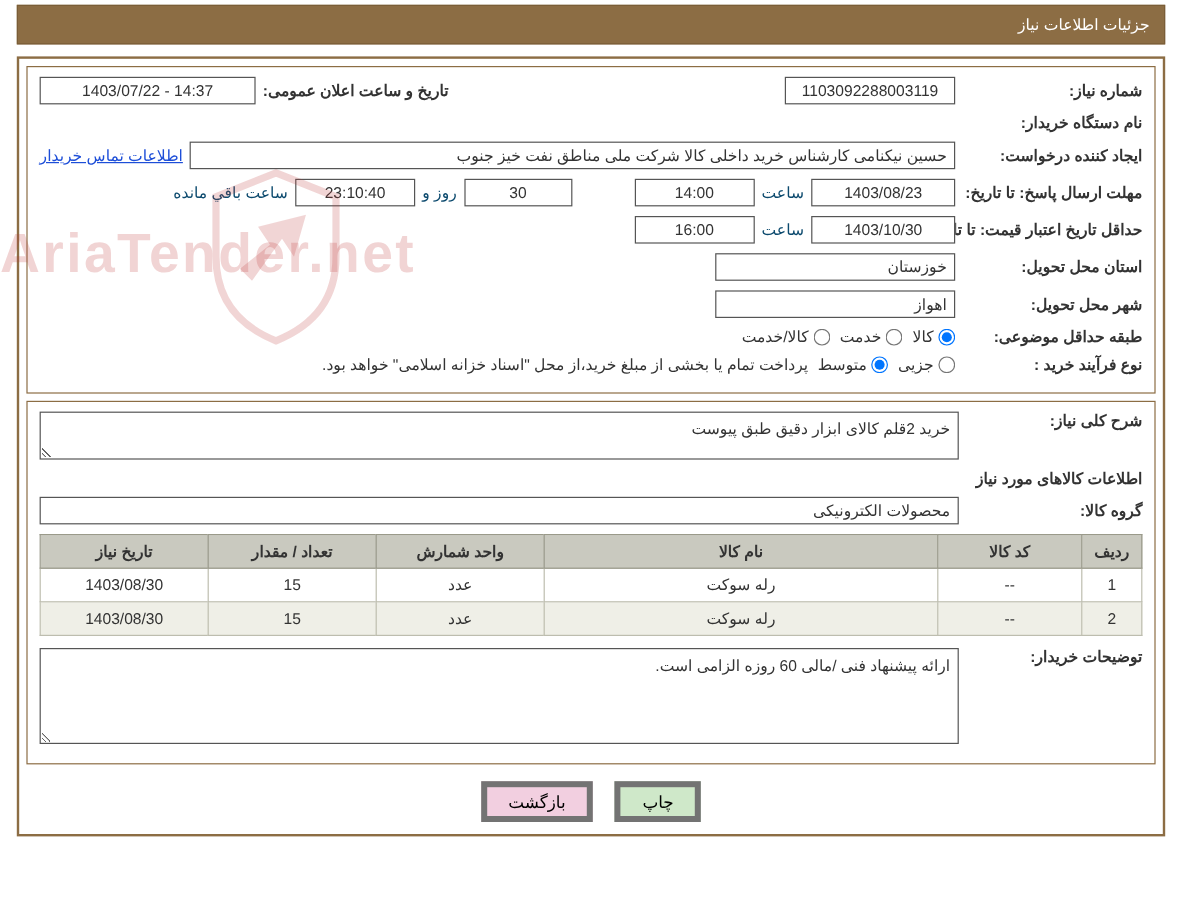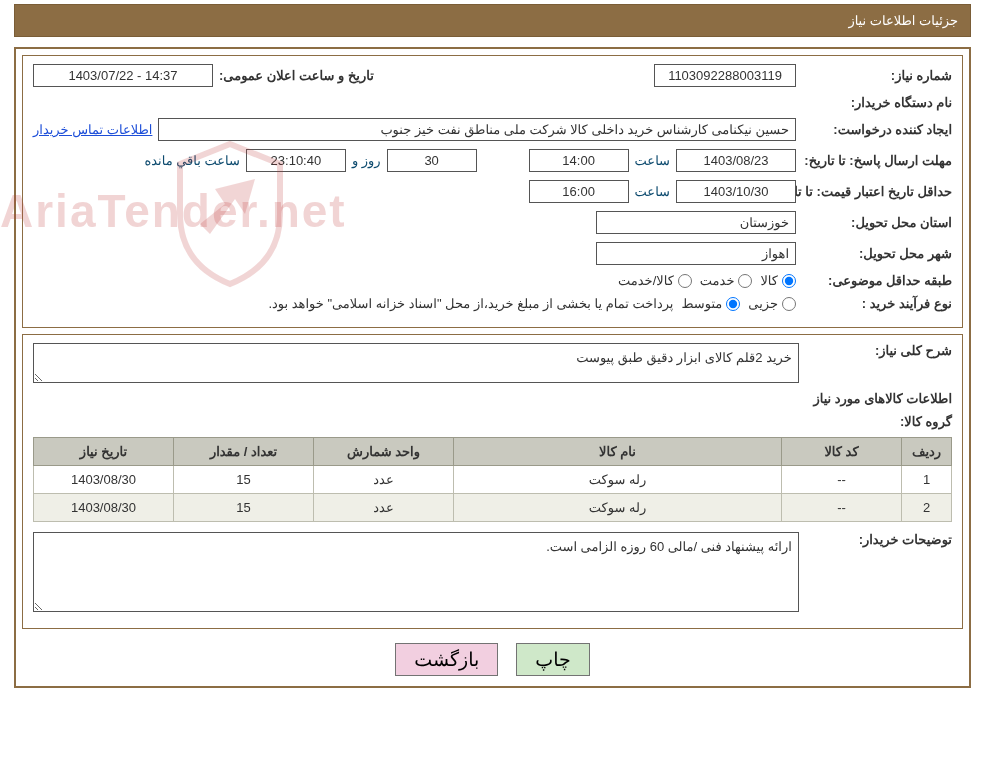--- a/index.html
+++ b/index.html
@@ -26,21 +26,21 @@
 .spacer{flex:1}
 .note{color:#333}
 .section-title{font-weight:bold;margin:6px 0 8px}
 .ta{border:1px solid #555;background:#fff;padding:6px;min-height:40px;resize:both;overflow:auto;width:780px;max-width:780px}
 .ta-big{min-height:80px}
 .tbl{width:100%;border-collapse:collapse;direction:rtl;margin-top:4px}
 .tbl th{background:#c9c9bf;border:1px solid #9a9a8a;padding:6px;font-weight:bold;text-align:center}
 .tbl td{border:1px solid #bdbdaf;padding:6px;text-align:center}
 .tbl tr:nth-child(even) td{background:#efefe7}
 .buttons{display:flex;justify-content:center;gap:18px;padding:8px 0 4px}
-.btn{border:1px solid #737373;padding:4px 18px;cursor:pointer;font-family:inherit;font-size:19px}
+.btn{border:5px solid #737373;padding:4px 18px;cursor:pointer;font-family:inherit;font-size:14px}
 .btn-print{background:#cfe8c9}
 .btn-back{background:#f2cfe0}
 .wm{position:absolute;left:0;right:0;top:180px;pointer-events:none;z-index:2}
 .wm .txt{font-size:46px;font-weight:bold;color:rgba(190,60,60,.22);letter-spacing:2px;text-align:left;font-family:Arial,sans-serif}
 .wm svg{position:absolute;left:160px;top:-50px;opacity:.2}
 .pagewrap{position:relative}
 .flexlbl{width:150px;display:inline-block}
 .col-idx{width:50px}.col-code{width:120px}.col-name{width:auto}.col-unit{width:140px}.col-qty{width:140px}.col-date{width:140px}
 </style>
 </head>
@@ -150,20 +150,21 @@
 
 <div class="row" style="align-items:flex-start">
   <span class="lbl flexlbl">شرح کلی نیاز:</span>
   <div class="ta">خرید 2قلم کالای ابزار دقیق طبق پیوست</div>
 </div>
 
 <div class="section-title">اطلاعات کالاهای مورد نیاز</div>
 
 <div class="row">
   <span class="lbl flexlbl">گروه کالا:</span>
+  <span class="fld" style="width:780px">محصولات الکترونیکی</span>
 </div>
 
 <table class="tbl">
   <thead>
     <tr>
       <th class="col-idx">ردیف</th>
       <th class="col-code">کد کالا</th>
       <th class="col-name">نام کالا</th>
       <th class="col-unit">واحد شمارش</th>
       <th class="col-qty">تعداد / مقدار</th>

